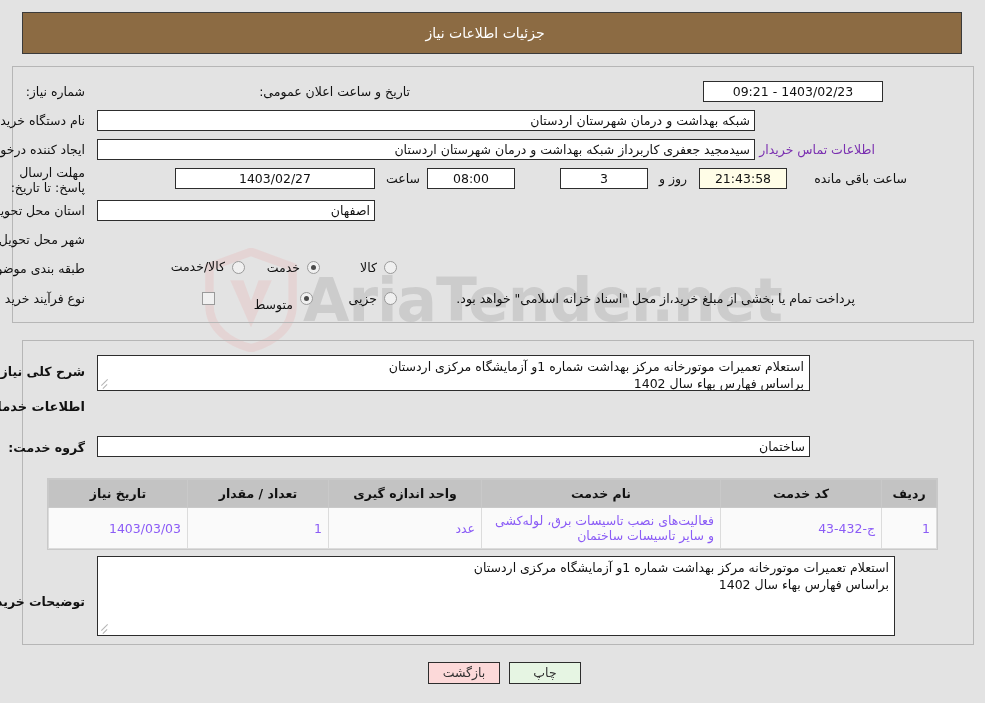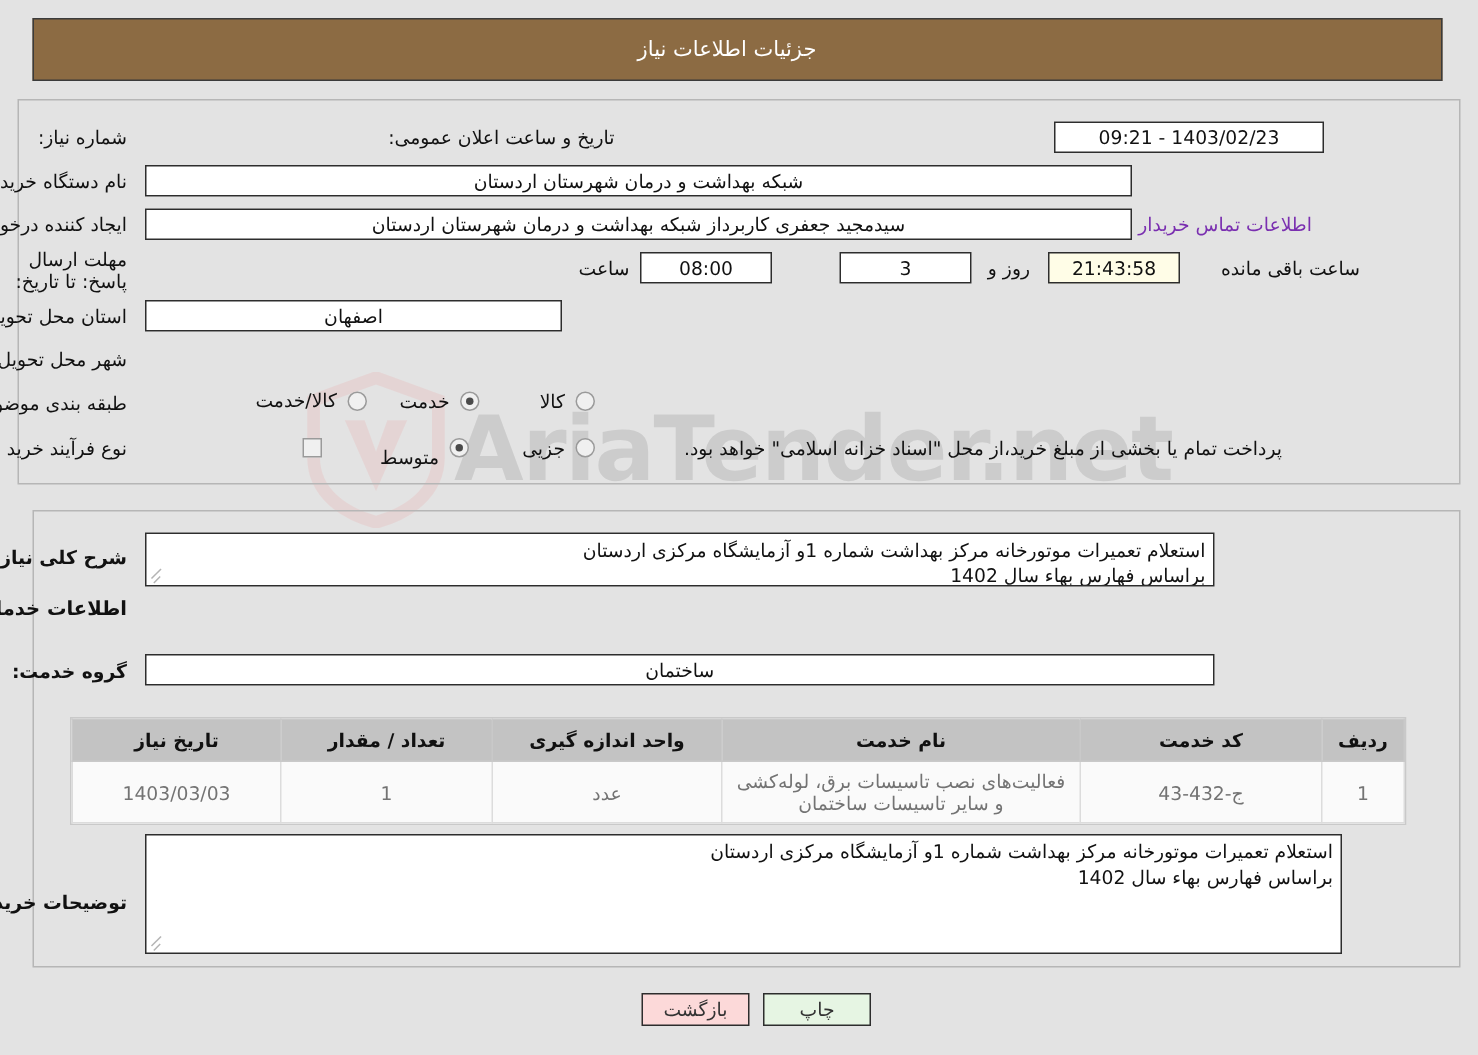--- a/index.html
+++ b/index.html
@@ -70,21 +70,21 @@
     border:1px solid #2d2d2d;
     background:#ffffff;
     box-sizing:border-box;
     height:21px;line-height:19px;
     font-size:12.5px;color:#111;
     padding:0 4px;
     overflow:hidden;white-space:nowrap;
     z-index:3;
   }
   .fld.center{text-align:center;}
-  .fld.right{text-align:center;}
+  .fld.right{text-align:right;}
   .fld.cream{background:#fffde7;}
   .linklike{
     position:absolute;color:#7a2fb0;font-size:12.5px;
     cursor:pointer;white-space:nowrap;z-index:4;
   }
   .plain{
     position:absolute;font-size:12.5px;color:#111;white-space:nowrap;z-index:3;
   }
 
   
@@ -148,22 +148,21 @@
     height:27px;
     padding:0 6px;
     text-align:center;
     white-space:nowrap;
   }
   table.items td{
     background:#fafafa;
     border:1px solid #dcdcdc;
     height:34px;
     padding:3px 6px;
-    text-align:center;
-    color:#737373;
+    color:#8b5cf6;
     line-height:15px;
   }
   td.svc-name{color:#6b4a16;}
   td.num,td.code,td.date{color:#3a2a12;}
 
   
   .btn{
     position:absolute;
     border:1px solid #2d2d2d;
     box-sizing:border-box;
@@ -203,20 +202,21 @@
   <div class="fld center" style="right:102px;top:81px;width:180px;">1403/02/23 - 09:21</div>
 
   <div class="lbl" style="right:900px;top:113px;">نام دستگاه خریدار:</div>
   <div class="fld right" style="right:230px;top:110px;width:658px;">شبکه بهداشت و درمان شهرستان اردستان</div>
 
   <div class="lbl" style="right:900px;top:142px;">ایجاد کننده درخواست:</div>
   <div class="fld right" style="right:230px;top:139px;width:658px;">سیدمجید جعفری کاربرداز شبکه بهداشت و درمان شهرستان اردستان</div>
   <div class="linklike" style="right:110px;top:142px;">اطلاعات تماس خریدار</div>
 
   <div class="lbl wrap" style="right:900px;top:165px;width:84px;">مهلت ارسال پاسخ: تا تاریخ:</div>
+  <div class="fld center" style="right:610px;top:168px;width:200px;">1403/02/27</div>
   <div class="plain" style="right:565px;top:171px;">ساعت</div>
   <div class="fld center" style="right:470px;top:168px;width:88px;">08:00</div>
   <div class="fld center" style="right:337px;top:168px;width:88px;">3</div>
   <div class="plain" style="right:298px;top:171px;">روز و</div>
   <div class="fld cream center" style="right:198px;top:168px;width:88px;">21:43:58</div>
   <div class="plain" style="right:78px;top:171px;">ساعت باقی مانده</div>
 
   <div class="lbl" style="right:900px;top:203px;">استان محل تحویل:</div>
   <div class="fld right" style="right:610px;top:200px;width:278px;">اصفهان</div>
 

